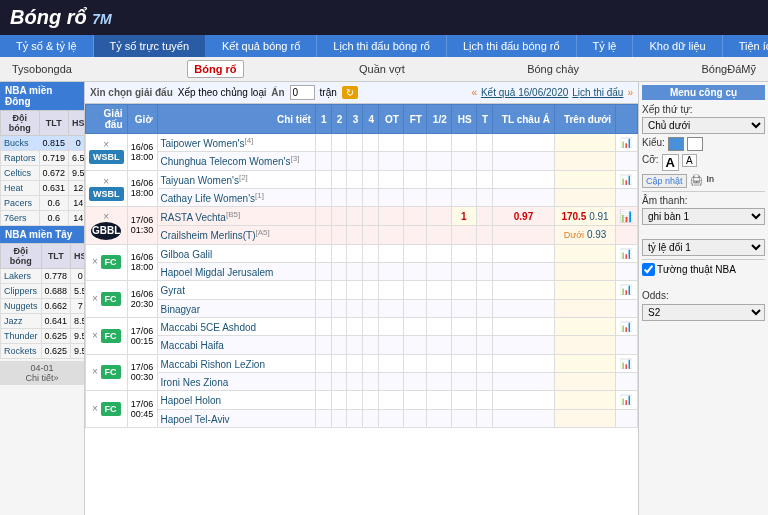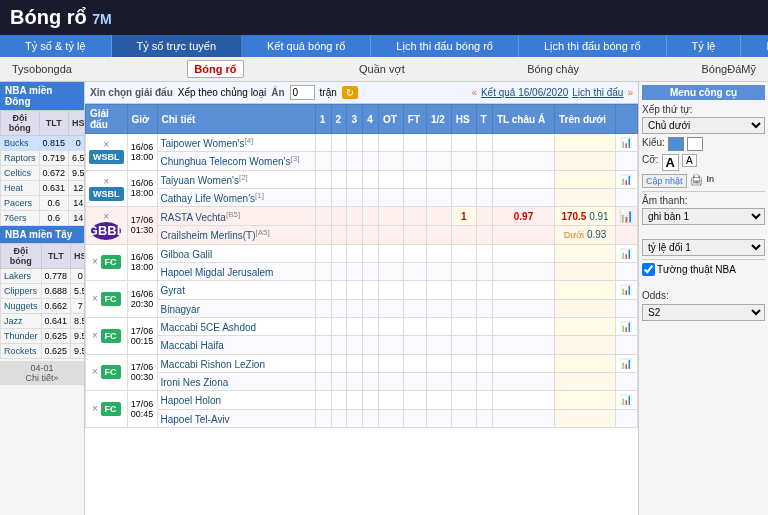--- a/index.html
+++ b/index.html
@@ -1,25 +1,25 @@
 <!DOCTYPE html>
 <html><head>
   <meta charset="utf-8">
   <style>
     * { margin: 0; padding: 0; box-sizing: border-box; }
     body { font-family: Arial, sans-serif; font-size: 11px; background: #e8e8e8; width: 768px; height: 515px; overflow: hidden; }
 
     
     .header { background: #1a1a2e; padding: 6px 10px; }
-    .header-title { color: #ffd700; font-size: 20px; font-weight: bold; }
+    .header-title { color: #ffd700; font-size: 20px; font-weight: bold; font-style: italic; }
     .header-title span { color: #fff; }
 
     
     .nav-bar { background: #3a7bd5; display: flex; align-items: center; padding: 0; }
-    .nav-item { color: #fff; padding: 5px 25px; font-size: 11px; cursor: pointer; white-space: nowrap; border-right: 1px solid rgba(255,255,255,0.2); }
+    .nav-item { color: #fff; padding: 5px 16px; font-size: 11px; cursor: pointer; white-space: nowrap; border-right: 1px solid rgba(255,255,255,0.2); }
     .nav-item:hover, .nav-item.active { background: #2a5ba5; }
 
     
     .sub-nav { background: #f0f0f0; border-bottom: 1px solid #ccc; display: flex; padding: 3px 5px; gap: 4px; justify-content: space-between; }
     .sub-nav-item { padding: 2px 6px; font-size: 11px; cursor: pointer; color: #333; border: 1px solid transparent; border-radius: 2px; }
     .sub-nav-item.active { background: #fff; border-color: #aaa; color: #c00; font-weight: bold; }
 
     
     .main-layout { display: flex; height: calc(515px - 82px); border-radius: 6px; }
 
@@ -38,21 +38,21 @@
 
     
     .filter-bar { background: #f0f5ff; border-bottom: 1px solid #ccc; padding: 3px 5px; display: flex; align-items: center; gap: 5px; font-size: 10px; }
     .filter-label { color: #555; font-weight: bold; }
     .filter-right { margin-left: auto; display: flex; align-items: center; gap: 4px; color: #555; font-size: 10px; }
     .filter-link { color: #1a5276; cursor: pointer; text-decoration: underline; }
     .refresh-btn { background: #e8a000; color: #fff; border: none; padding: 1px 4px; cursor: pointer; border-radius: 2px; font-size: 10px; }
 
     
     .games-table { width: 100%; border-collapse: collapse; font-size: 10px; }
-    .games-table th { background: #5a8fd5; color: #fff; padding: 3px 4px; text-align: left; border: 1px solid #4a7fc5; font-size: 10px; white-space: nowrap; }
+    .games-table th { background: #5a8fd5; color: #fff; padding: 3px 4px; text-align: right; border: 1px solid #4a7fc5; font-size: 10px; white-space: nowrap; }
     .games-table td { padding: 2px 3px; border: 1px solid #ddd; vertical-align: middle; }
     .games-table tr:nth-child(even) { background: #f9f9ff; }
 
     .league-badge { display: inline-block; padding: 2px 4px; color: #fff; font-size: 9px; font-weight: bold; border-radius: 2px; cursor: pointer; }
     .badge-wsbl { background: #2980b9; }
     .badge-gbbl { background: #c0392b; border-radius: 50%; width: 30px; height: 30px; display: flex; align-items: center; justify-content: center; }
     .badge-fc { background: #27ae60; }
 
     .team-name { color: #1a5276; cursor: pointer; }
     .team-sup { font-size: 8px; color: #888; }
@@ -322,21 +322,21 @@
         <td></td>
         <td></td>
         <td></td>
         <td></td>
         <td style="background:#fff8e8;"></td>
         <td></td>
       </tr>
           <tr style="background: rgb(255, 240, 240);">
         <td rowspan="2" style="text-align:center;vertical-align:middle;">
           <span style="color:#888;font-size:10px;">×</span>
-          <span class="badge-gbbl" style="background:#4c1d95;color:#fff;font-size:13px;font-weight:bold;border-radius:50%;width:30px;height:18px;display:inline-flex;align-items:center;justify-content:center;">GBBL</span>
+          <span class="badge-gbbl" style="background:#0f172a;color:#fff;font-size:10px;font-weight:bold;border-radius:50%;width:30px;height:18px;display:inline-flex;align-items:center;justify-content:center;">GBBL</span>
         </td>
         <td rowspan="2" style="text-align:center;font-size:9px;vertical-align:middle;">
           <div>17/06</div>
           <div>01:30</div>
         </td>
         <td>
           <span class="team-name">RASTA Vechta</span><sup class="team-sup">[B5]</sup>
         </td>
         <td></td>
         <td></td>

